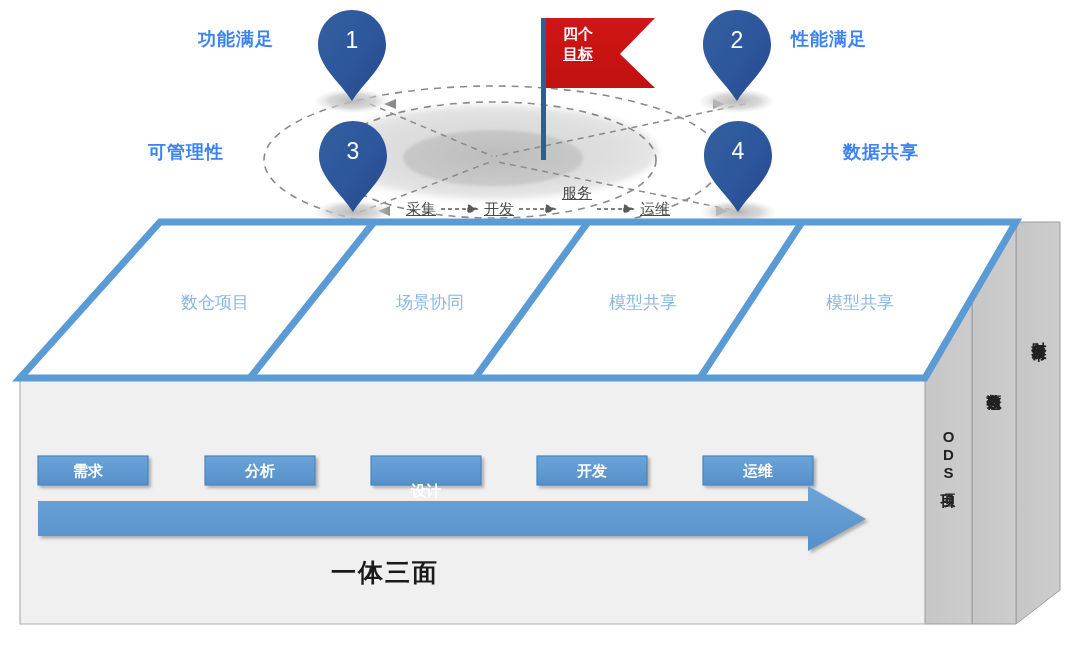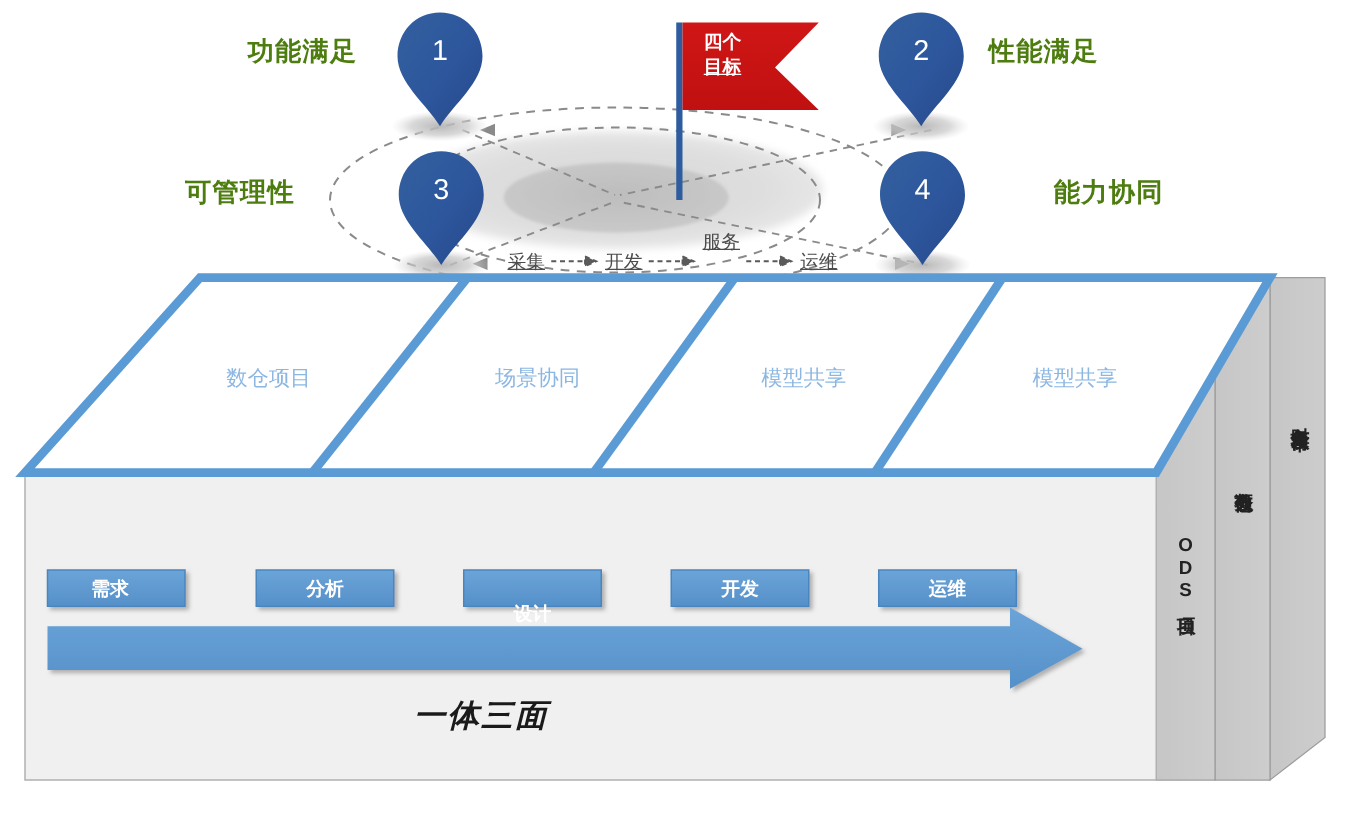--- a/index.html
+++ b/index.html
@@ -21,22 +21,22 @@
   svg.layer {
     position: absolute;
     left: 0; top: 0;
     width: 1080px; height: 651px;
     overflow: visible;
   }
   
   .goal-label {
     position: absolute;
     font-weight: bold;
-    font-size: 21px;
-    color: #4d7c0f;
+    font-size: 18px;
+    color: #3b82f6;
     white-space: nowrap;
     letter-spacing: 1px;
   }
   .pin-num {
     position: absolute;
     font-size: 23px;
     color: #ffffff;
     font-weight: normal;
     text-align: center;
     width: 44px;
@@ -92,21 +92,20 @@
     white-space: nowrap;
     width: 100%;
   }
   .bottom-title {
     position: absolute;
     font-size: 25px;
     font-weight: bold;
     color: #1a1a1a;
     white-space: nowrap;
     letter-spacing: 2px;
-    font-style: italic;
   }
 </style>
 </head>
 <body>
 
 <div id="stage">
 
   <svg class="layer" viewBox="0 0 1080 651">
     <defs>
       <radialGradient id="discOuter" cx="50%" cy="50%" r="50%">
@@ -190,21 +189,21 @@
 
     <g>
       <rect x="541" y="18" width="5" height="142" fill="#2E5C9E"></rect>
       <path d="M 546 18 L 655 18 L 620 54 L 655 88 L 546 88 Z" fill="url(#flagGrad)"></path>
     </g>
   </svg>
 
   <div class="goal-label" style="left:198px; top:27px;">功能满足</div>
   <div class="goal-label" style="left:791px; top:27px;">性能满足</div>
   <div class="goal-label" style="left:148px; top:140px;">可管理性</div>
-  <div class="goal-label" style="left:843px; top:140px;">能力协同</div>
+  <div class="goal-label" style="left:843px; top:140px;">数据共享</div>
 
   <div class="pin-num" style="left:330px; top:27px;">1</div>
   <div class="pin-num" style="left:715px; top:27px;">2</div>
   <div class="pin-num" style="left:331px; top:138px;">3</div>
   <div class="pin-num" style="left:716px; top:138px;">4</div>
 
   <div class="flag-text" style="left:563px; top:25px;">四个</div>
   <div class="flag-text" style="left:563px; top:45px;text-decoration:underline;">目标</div>
 
   <div class="chain-word" style="left:406px; top:200px;">采集</div>

